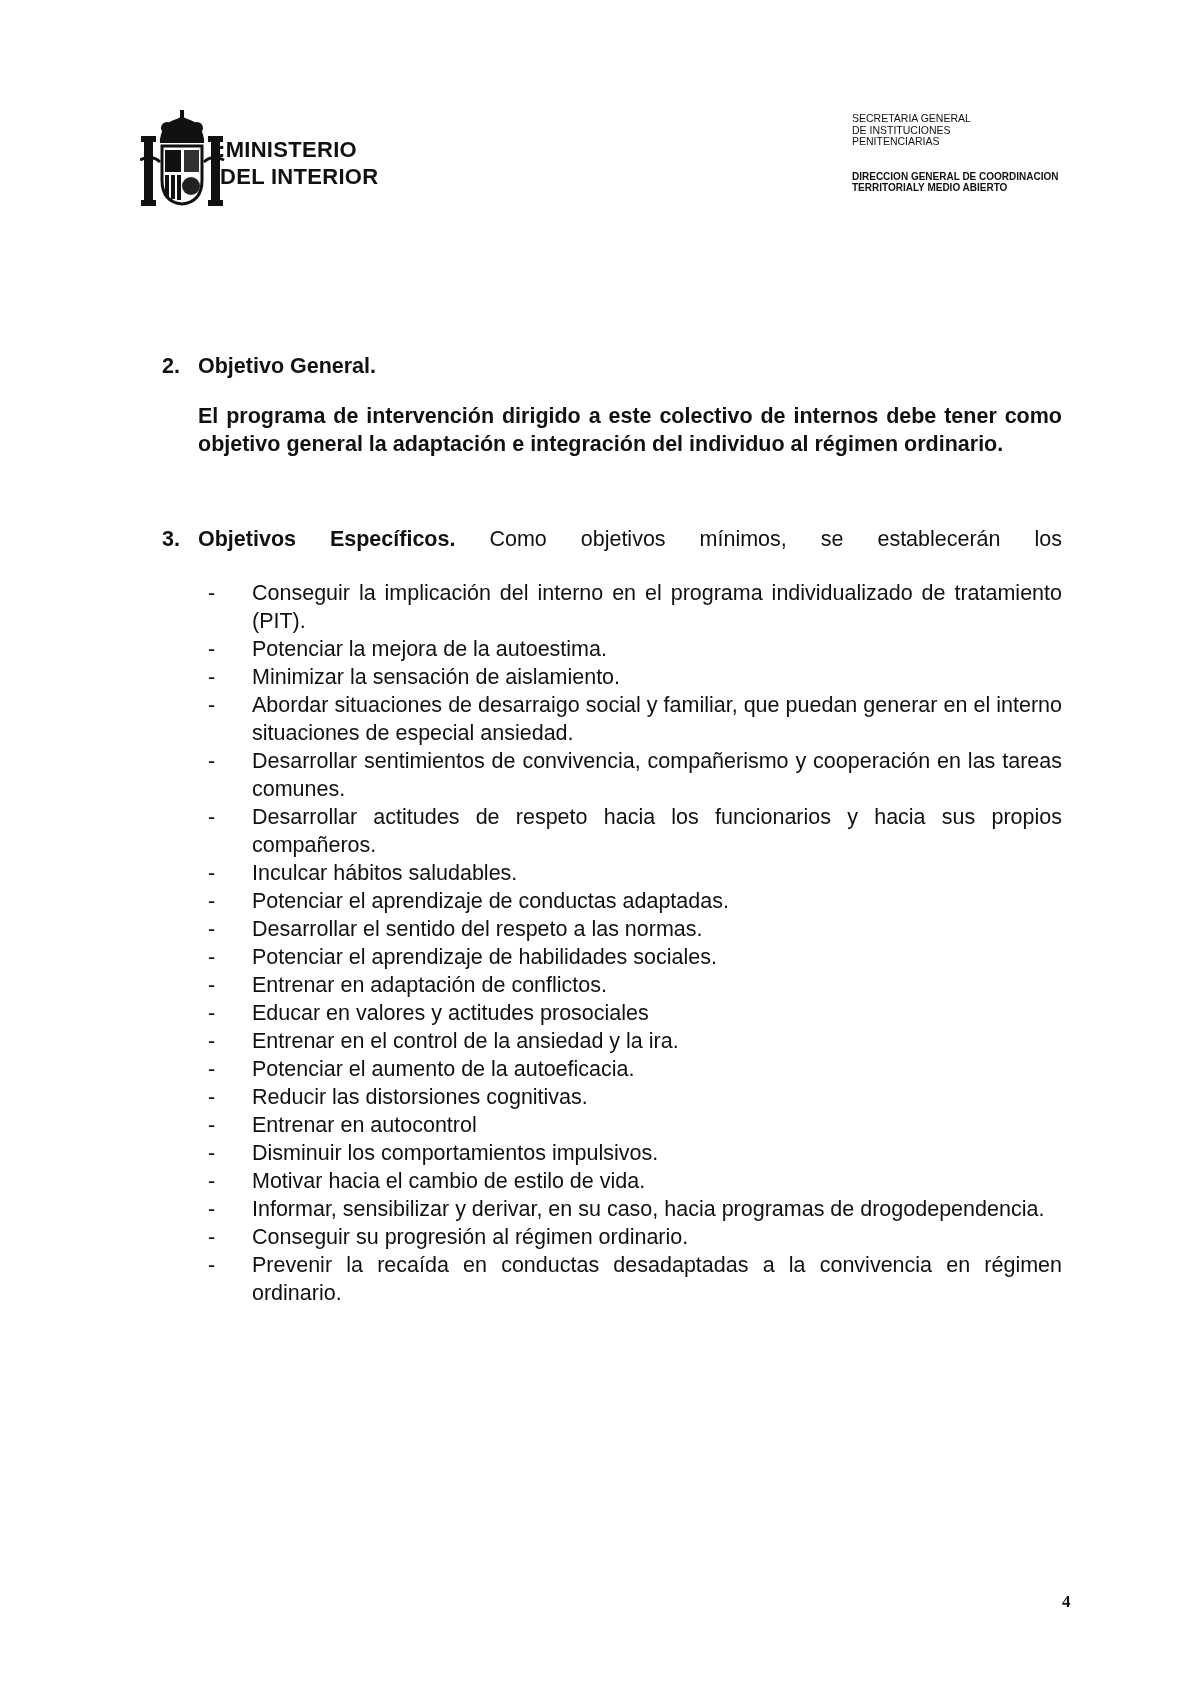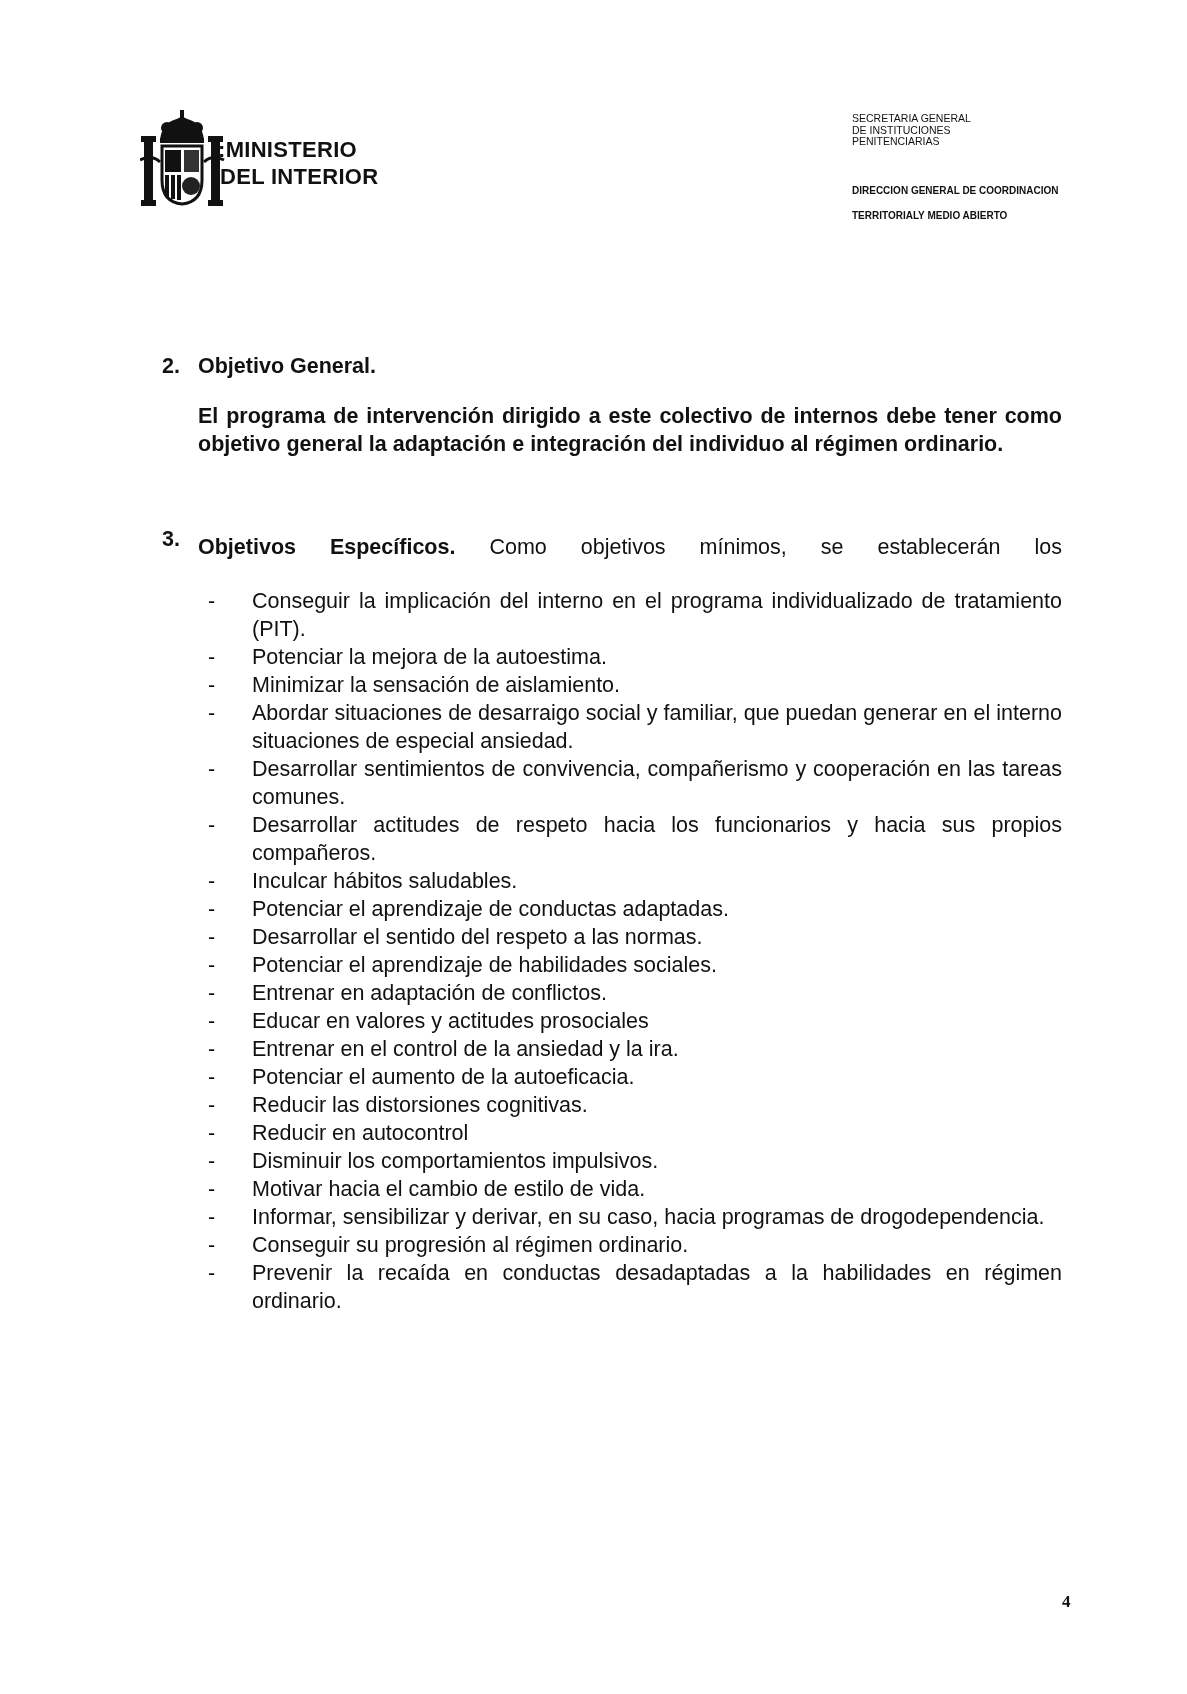--- a/index.html
+++ b/index.html
@@ -3,29 +3,29 @@
 <meta charset="utf-8">
 <style>
   html, body { margin:0; padding:0; background:#ffffff; }
   body { width:1187px; height:1694px; position:relative; overflow:hidden; color:#111; font-family:"Liberation Sans", sans-serif; }
   .logo { position:absolute; left:140px; top:110px; width:85px; height:100px; }
   .ministry { position:absolute; left:218px; top:136px; font-size:22px; line-height:27px; letter-spacing:0.3px; }
   .ministry div { white-space:nowrap;font-weight:bold; }
   .ministry .l2 { padding-left:2px;text-align:right; }
   .dept { position:absolute; left:852px; top:113px; font-size:10.5px; line-height:11.5px; font-weight:normal; }
   .dept .gap { height:23px; }
-  .dept .bold { font-weight:bold; font-size:10px;margin-top:14px; }
+  .dept .bold { font-weight:bold; font-size:10px; }
   .content { position:absolute; left:162px; top:352px; width:900px; font-size:21.5px; line-height:28px; }
   .h { font-weight:bold; }
   .sec { display:flex; }
   .sec .num { width:36px; flex:none; font-weight:bold; }
   .sec .body { flex:1; }
   .para { text-align:justify; margin-top:22px;font-weight:bold; }
   .s3 { margin-top:67px; }
-  .s3 .first { text-align:justify; text-align-last:justify;margin-top:8px; }
+  .s3 .first { text-align:justify; text-align-last:justify; }
   ul.list { list-style:none; margin:26px 0 0 0; padding:0 0 0 36px; }
   ul.list li { display:flex; text-align:justify; }
   ul.list li .dash { width:54px; flex:none; padding-left:10px; box-sizing:border-box; }
   ul.list li .txt { flex:1; }
   ul.list li.justify .txt { text-align:justify; text-align-last:left; }
   .pagenum { position:absolute; left:1062px; top:1592px; font-family:"Liberation Serif", serif; font-weight:bold; font-size:17px; }
 </style>
 </head>
 <body>
 
@@ -144,38 +144,38 @@
       <li class="justify">
         <span class="dash">-</span>
         <span class="txt">Potenciar el aumento de la autoeficacia.</span>
       </li>
       <li class="justify">
         <span class="dash">-</span>
         <span class="txt">Reducir las distorsiones cognitivas.</span>
       </li>
       <li class="justify">
         <span class="dash">-</span>
-        <span class="txt">Reducir en autocontrol</span>
+        <span class="txt">Entrenar en autocontrol</span>
       </li>
       <li class="justify">
         <span class="dash">-</span>
         <span class="txt">Disminuir los comportamientos impulsivos.</span>
       </li>
       <li class="justify">
         <span class="dash">-</span>
         <span class="txt">Motivar hacia el cambio de estilo de vida.</span>
       </li>
       <li class="justify">
         <span class="dash">-</span>
         <span class="txt">Informar, sensibilizar y derivar, en su caso, hacia programas de drogodependencia.</span>
       </li>
       <li class="justify">
         <span class="dash">-</span>
         <span class="txt">Conseguir su progresión al régimen ordinario.</span>
       </li>
       <li class="justify">
         <span class="dash">-</span>
-        <span class="txt">Prevenir la recaída en conductas desadaptadas a la habilidades en régimen ordinario.</span>
+        <span class="txt">Prevenir la recaída en conductas desadaptadas a la convivencia en régimen ordinario.</span>
       </li>
     </ul>
 </div>
 
 <div class="pagenum">4</div>
 
 </body></html>

